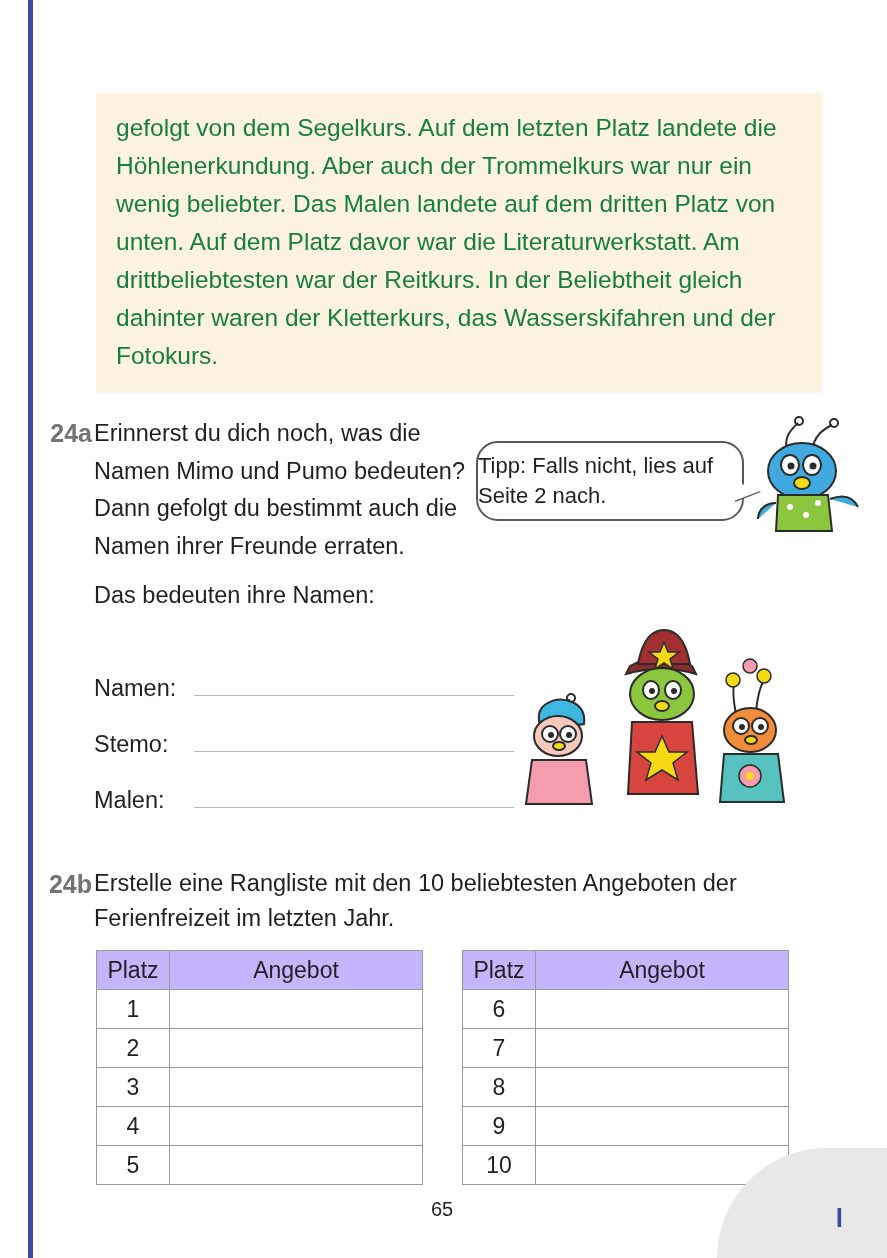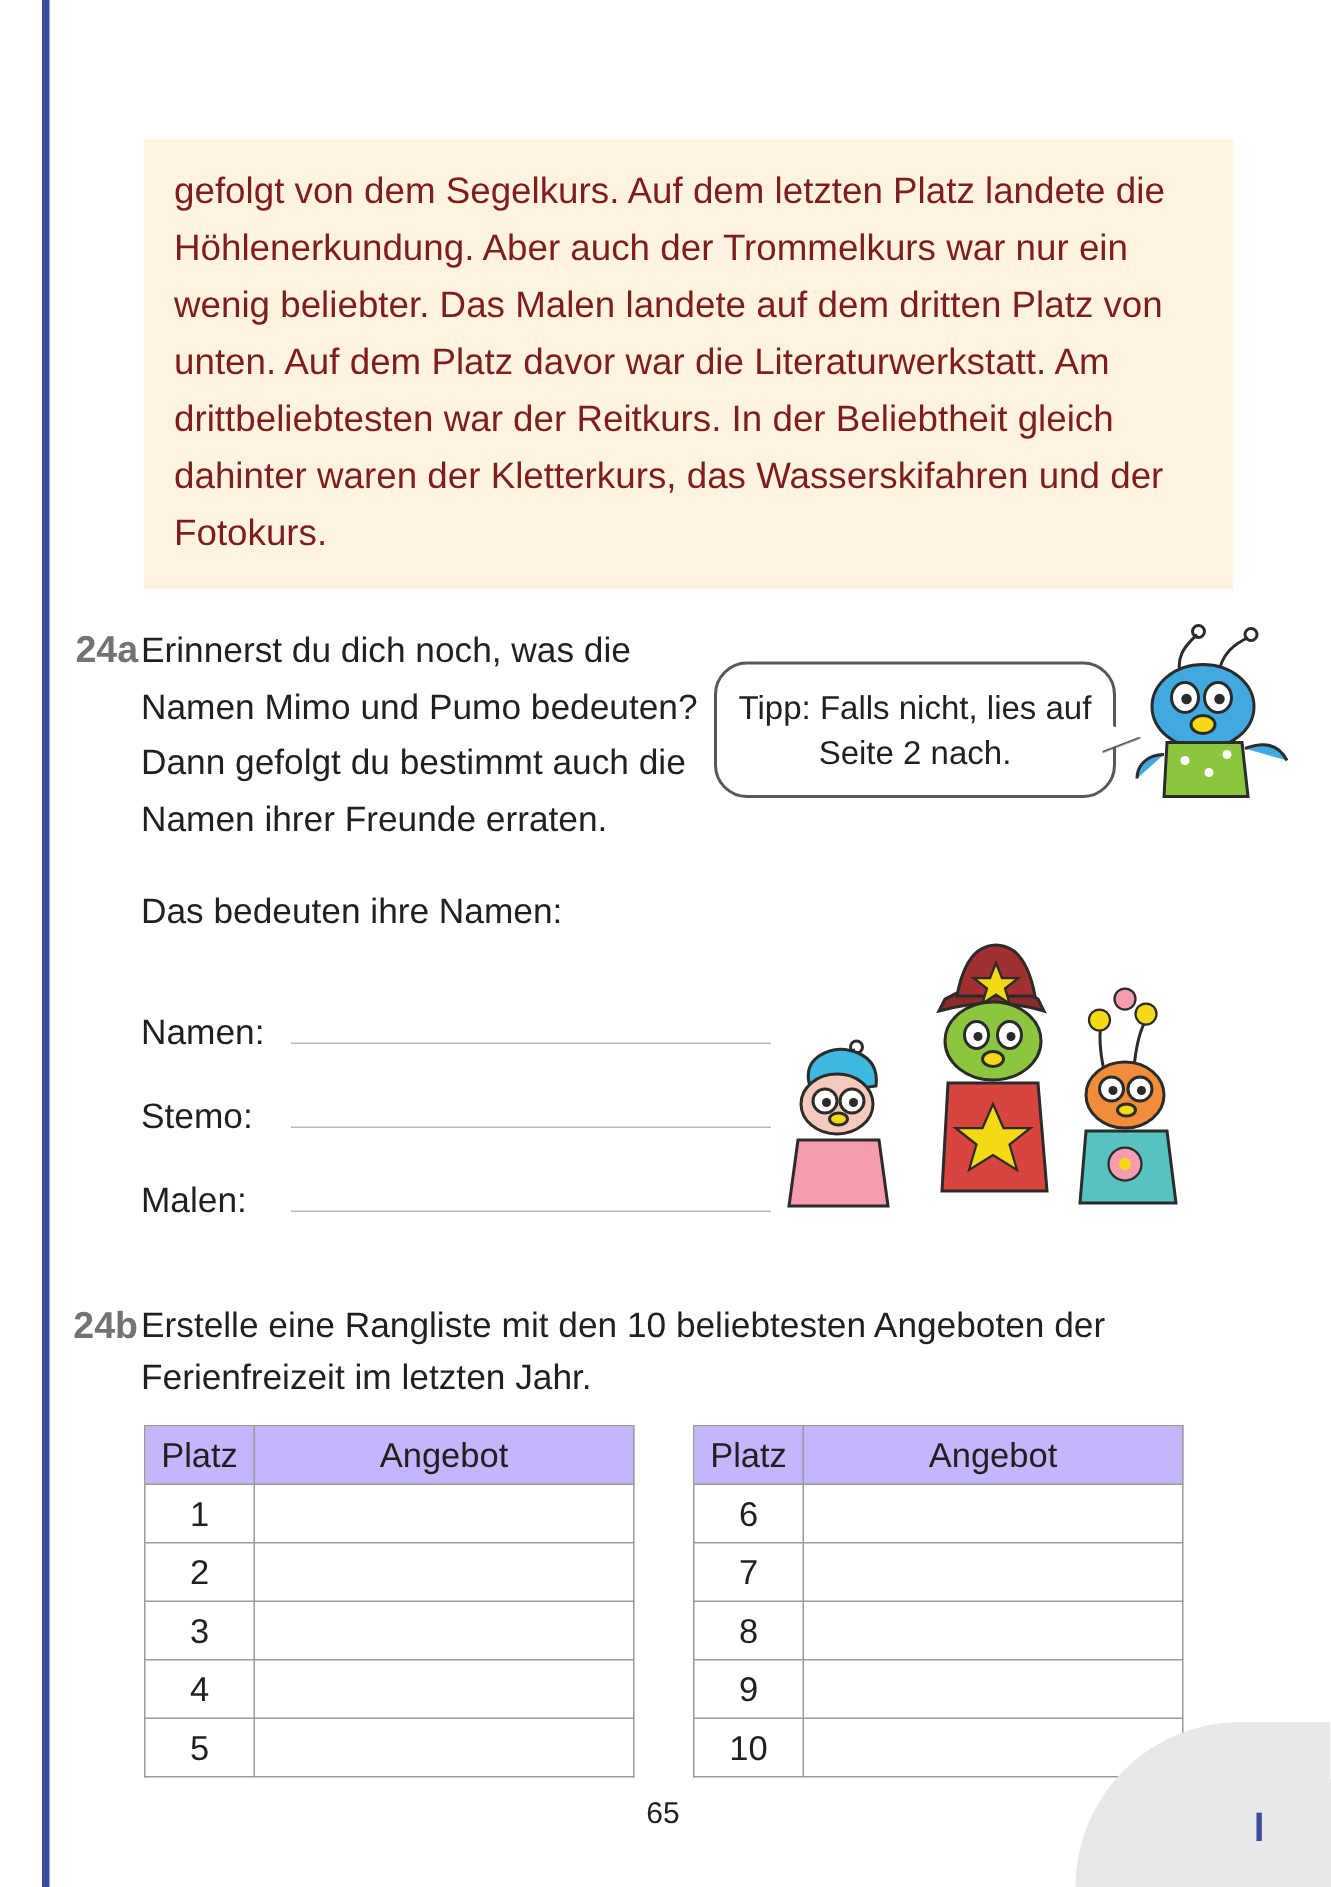--- a/index.html
+++ b/index.html
@@ -33,21 +33,21 @@
     top: 93px;
     width: 726px;
     background: #fdf3e0;
     padding: 16px 20px 18px 20px;
     box-sizing: border-box;
   }
   .intro-box p {
     margin: 0;
     font-size: 24.5px;
     line-height: 38px;
-    color: #7f1d1d;
+    color: #15803d;
   }
 
   
   .task-24a {
     position: absolute;
     left: 34px;
     top: 415px;
     width: 820px;
   }
   .task-num {
@@ -65,38 +65,38 @@
     left: 60px;
     top: 0;
     width: 400px;
   }
   .task-24a .body p {
     margin: 0;
     font-size: 23.5px;
     line-height: 37.5px;
   }
   .task-24a .body p.second {
-    margin-top: 24px;
+    margin-top: 12px;
   }
 
   
   .speech-bubble {
     position: absolute;
     left: 442px;
     top: 26px;
     width: 268px;
-    height: 91px;
+    height: 80px;
     border: 2px solid #55595c;
     border-radius: 22px;
     background: #ffffff;
     box-sizing: border-box;
     display: flex;
     align-items: center;
     justify-content: center;
-    text-align: center;
+    text-align: left;
   }
   .speech-bubble span {
     font-size: 22px;
     line-height: 30px;
     color: #231f20;
   }
   .bubble-tail {
     position: absolute;
     left: 700px;
     top: 66px;

